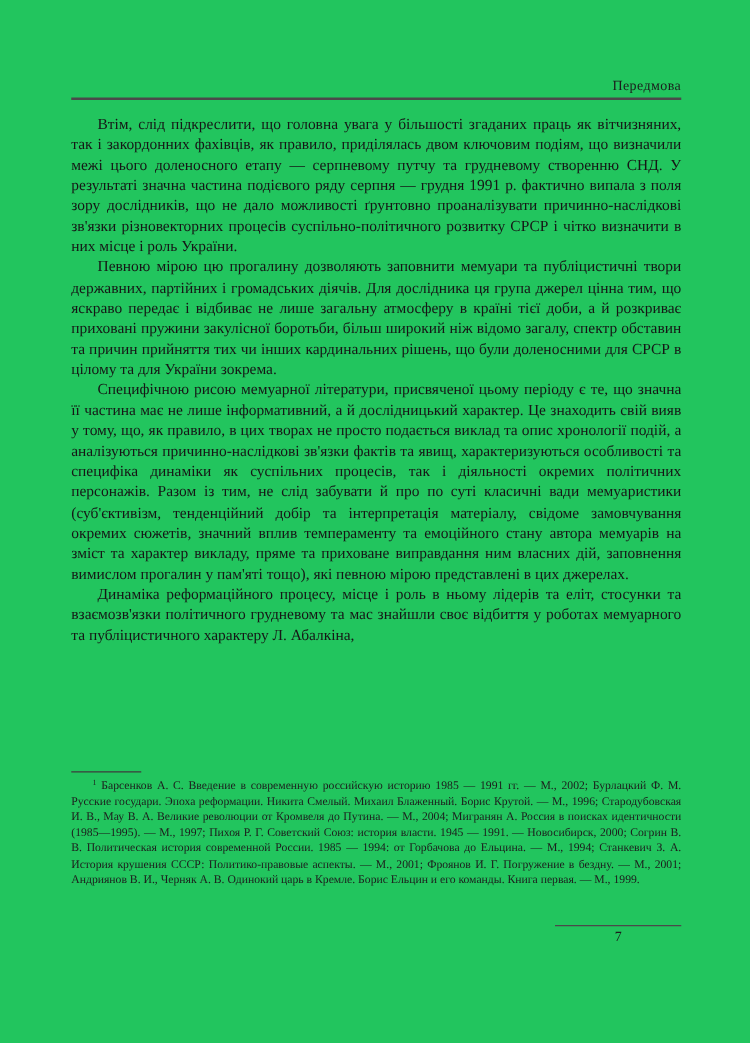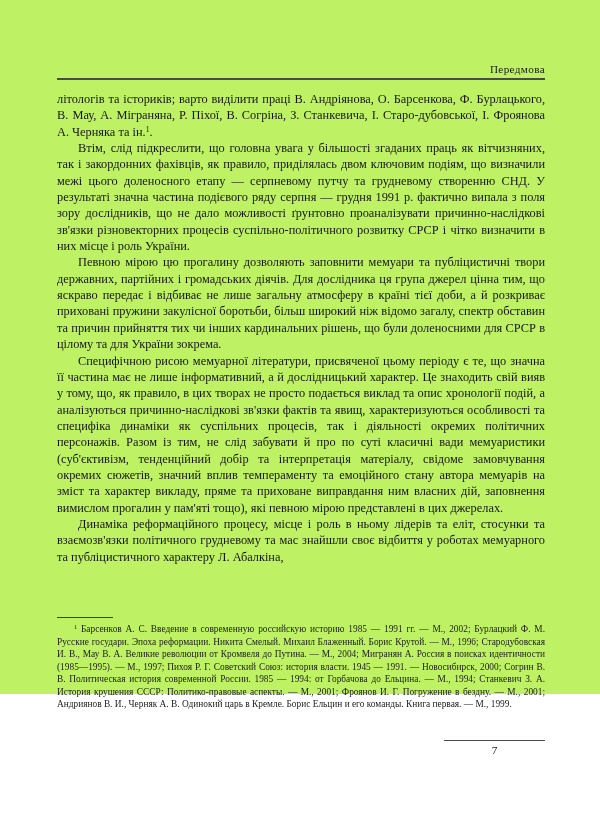--- a/index.html
+++ b/index.html
@@ -15,22 +15,22 @@
     font-family: "Liberation Serif", "DejaVu Serif", serif;
     color: #191919;
     overflow: hidden;
   }
 
   .page {
     position: absolute;
     left: 0;
     top: 0;
     width: 600px;
-    height: 694px;
-    background: #bef264;
+    height: 834px;
+    background: #22c55e;
   }
 
   
   .header {
     position: absolute;
     left: 57px;
     top: 63px;
     width: 488px;
   }
   .header-title {
@@ -127,21 +127,20 @@
 
 <div class="page">
 
   <div class="header">
     <span class="header-title">Передмова</span>
     <div class="header-rule"></div>
   </div>
 
   <div class="body-block">
 
-    <p class="para"><span>літологів та істориків; варто виділити праці В. Андріянова, О. Барсенкова, Ф. Бурлацького, В. Мау, А. Міграняна, Р. Піхої, В. Согріна, З. Станкевича, І. Старо-дубовської, І. Фроянова А. Черняка та ін.</span><sup class="fn">1</sup><span>.</span></p>
 
     <p class="para indent">Втім, слід підкреслити, що головна увага у більшості згаданих праць як вітчизняних, так і закордонних фахівців, як правило, приділялась двом ключовим подіям, що визначили межі цього доленосного етапу — серпневому путчу та грудневому створенню СНД. У результаті значна частина подієвого ряду серпня — грудня 1991 р. фактично випала з поля зору дослідників, що не дало можливості ґрунтовно проаналізувати причинно-наслідкові зв'язки різновекторних процесів суспільно-політичного розвитку СРСР і чітко визначити в них місце і роль України.</p>
 
     <p class="para indent">Певною мірою цю прогалину дозволяють заповнити мемуари та публіцистичні твори державних, партійних і громадських діячів. Для дослідника ця група джерел цінна тим, що яскраво передає і відбиває не лише загальну атмосферу в країні тієї доби, а й розкриває приховані пружини закулісної боротьби, більш широкий ніж відомо загалу, спектр обставин та причин прийняття тих чи інших кардинальних рішень, що були доленосними для СРСР в цілому та для України зокрема.</p>
 
     <p class="para indent">Специфічною рисою мемуарної літератури, присвяченої цьому періоду є те, що значна її частина має не лише інформативний, а й дослідницький характер. Це знаходить свій вияв у тому, що, як правило, в цих творах не просто подається виклад та опис хронології подій, а аналізуються причинно-наслідкові зв'язки фактів та явищ, характеризуються особливості та специфіка динаміки як суспільних процесів, так і діяльності окремих політичних персонажів. Разом із тим, не слід забувати й про по суті класичні вади мемуаристики (суб'єктивізм, тенденційний добір та інтерпретація матеріалу, свідоме замовчування окремих сюжетів, значний вплив темпераменту та емоційного стану автора мемуарів на зміст та характер викладу, пряме та приховане виправдання ним власних дій, заповнення вимислом прогалин у пам'яті тощо), які певною мірою представлені в цих джерелах.</p>
 
     <p class="para indent">Динаміка реформаційного процесу, місце і роль в ньому лідерів та еліт, стосунки та взаємозв'язки політичного грудневому та мас знайшли своє відбиття у роботах мемуарного та публіцистичного характеру Л. Абалкіна,</p>
 
   </div>

